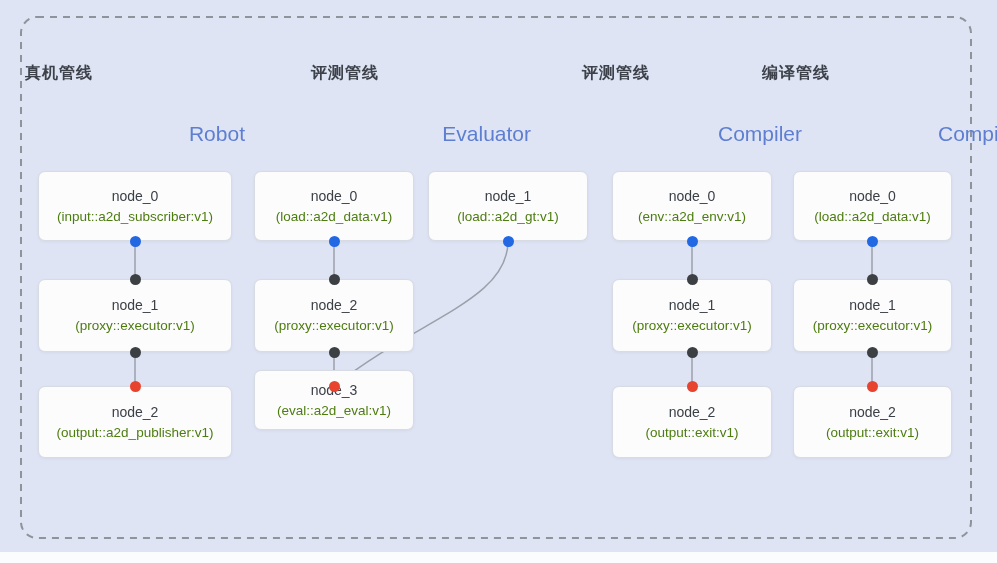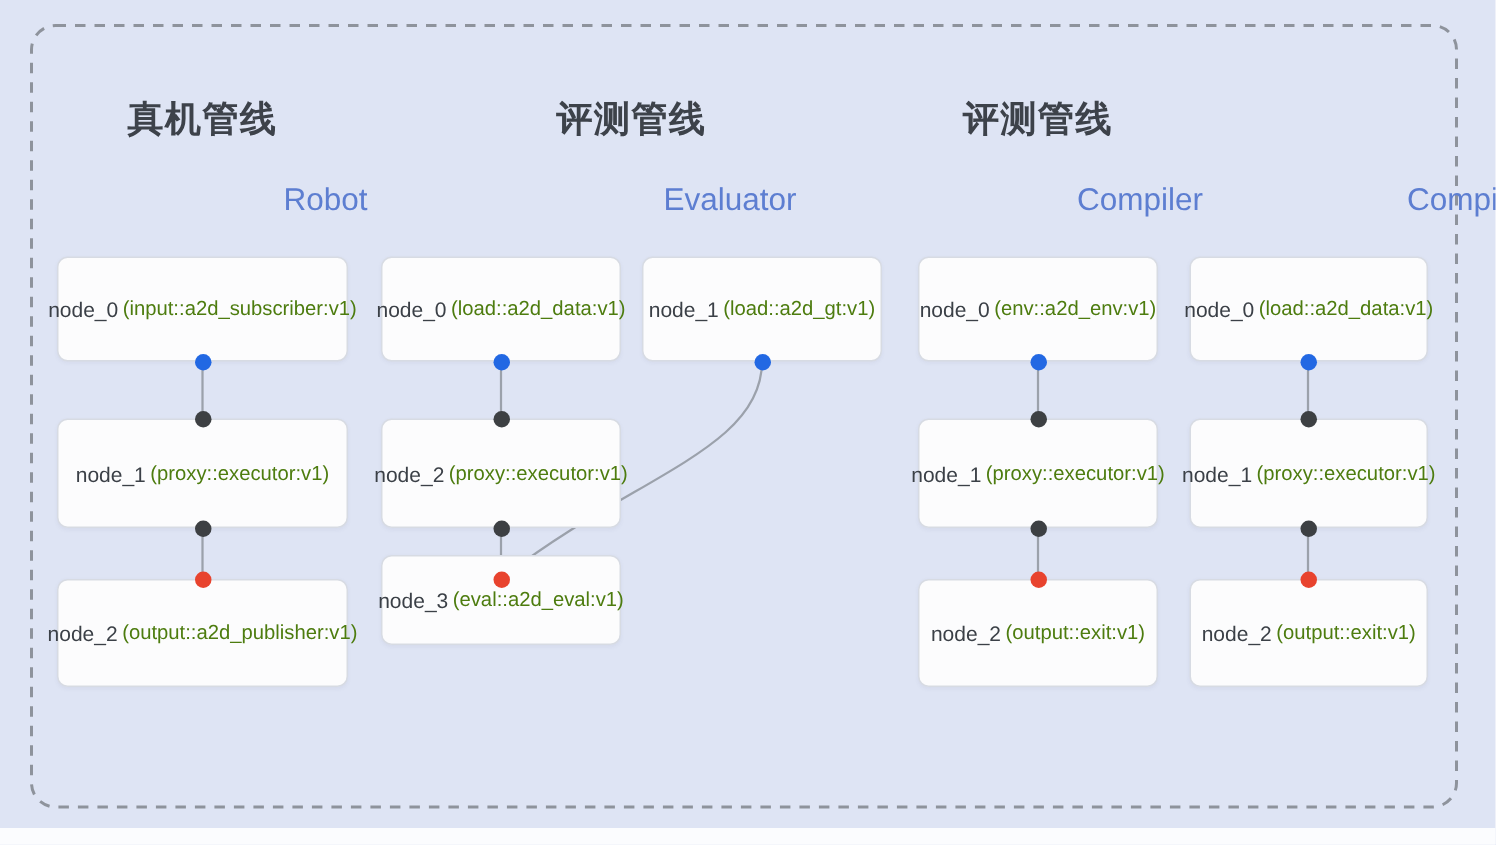--- a/index.html
+++ b/index.html
@@ -17,40 +17,39 @@
     position:absolute;left:0;top:0;
     width:997px;height:552px;
     background:#dee4f4;
   }
   .edges{
     position:absolute;left:0;top:0;z-index:1;
   }
   .pipe-title-zh{
     position:absolute;z-index:2;
     width:220px;top:63px;
-    text-align:center;
-    font-size:24px;font-weight:700;
+    font-size:16px;font-weight:700;
     color:#3d424a;
     letter-spacing:1px;
   }
   .pipe-title-en{
     position:absolute;z-index:2;
     width:220px;top:122px;
     text-align:right;
     font-size:21px;font-weight:400;
     color:#5d7ed1;
   }
   .node{
     position:absolute;z-index:2;
     box-sizing:border-box;
     background:#fcfcfd;
     border:1px solid #d7dbe3;
     border-radius:7px;
     box-shadow:0 1px 3px rgba(60,70,100,0.06);
-    display:flex;flex-direction:row;
+    display:flex;flex-direction:column;
     align-items:center;justify-content:center;
     gap:3px;
   }
   .node-title{
     font-size:14px;color:#3b4047;line-height:18px;
   }
   .node-subtitle{
     font-size:13.5px;color:#4d7c0f;line-height:18px;
     white-space:nowrap;
   }
@@ -86,20 +85,21 @@
     <line x1="872" y1="241" x2="872" y2="279" stroke="#9ba1ab" stroke-width="1.5"></line>
     <line x1="872" y1="352" x2="872" y2="386" stroke="#9ba1ab" stroke-width="1.5"></line>
   </svg>
 
   <div class="pipe-title-zh" style="left:25px;">真机管线</div>
   <div class="pipe-title-en" style="left:25px;">Robot</div>
   <div class="pipe-title-zh" style="left:311px;">评测管线</div>
   <div class="pipe-title-en" style="left:311px;">Evaluator</div>
   <div class="pipe-title-zh" style="left:582px;">评测管线</div>
   <div class="pipe-title-en" style="left:582px;">Compiler</div>
+  <div class="pipe-title-zh" style="left:762px;">编译管线</div>
   <div class="pipe-title-en" style="left:802px;">Compiler</div>
 
   <div class="node" style="left:38px;top:171px;width:194px;height:70px;">
     <div class="node-title">node_0</div>
     <div class="node-subtitle">(input::a2d_subscriber:v1)</div>
   </div>
   <div class="node" style="left:38px;top:279px;width:194px;height:73px;">
     <div class="node-title">node_1</div>
     <div class="node-subtitle">(proxy::executor:v1)</div>
   </div>

